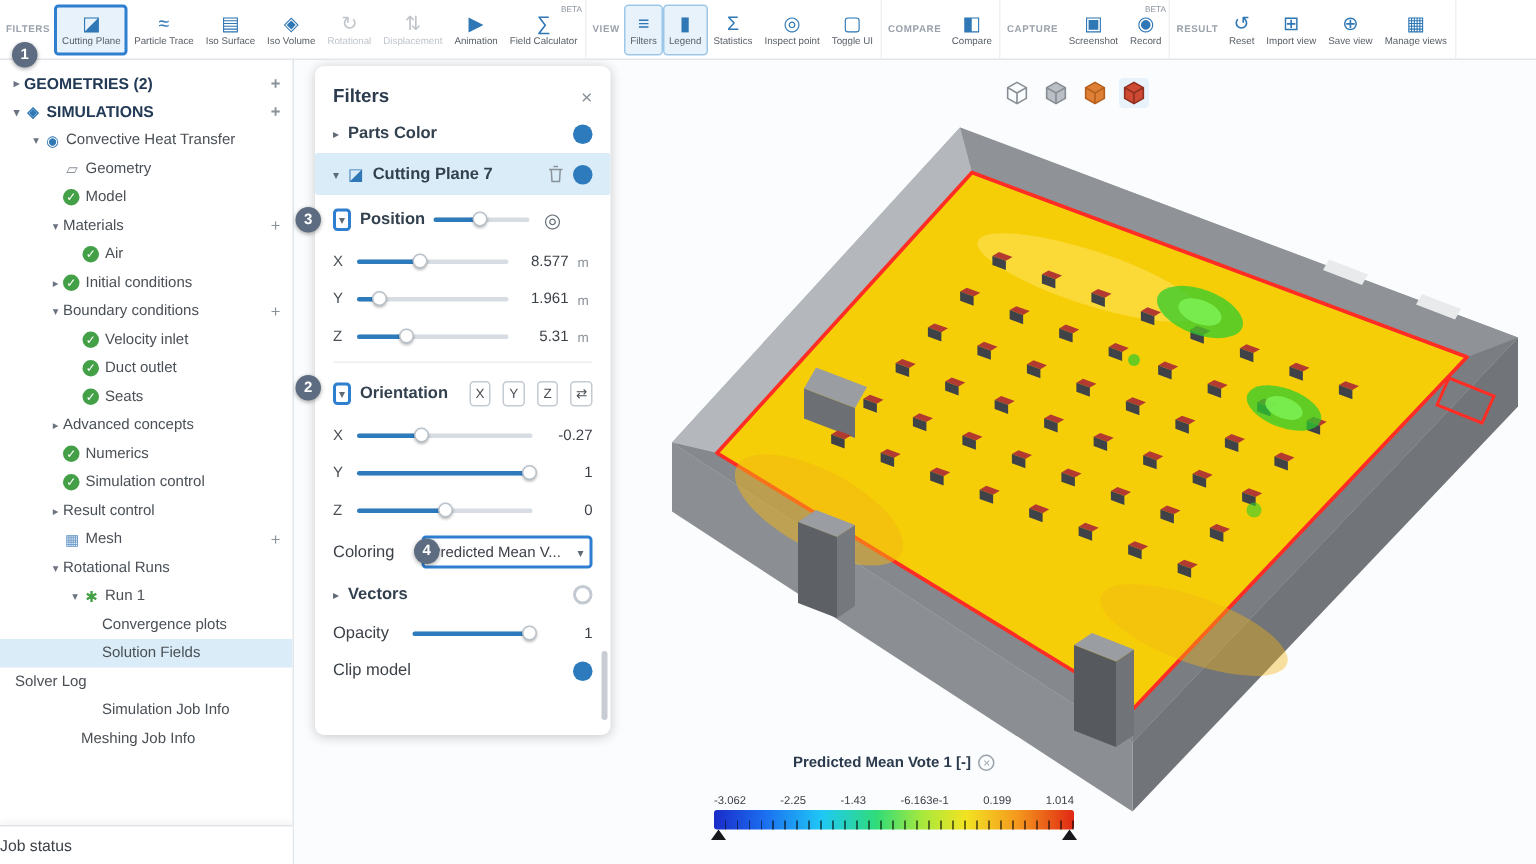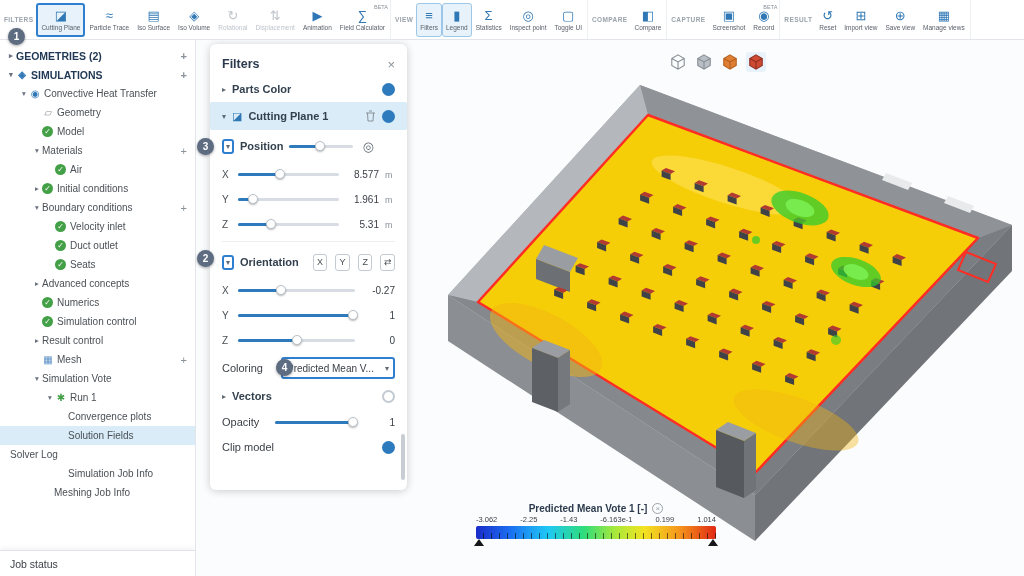--- a/index.html
+++ b/index.html
@@ -23,32 +23,32 @@
   .sidebar{position:absolute;left:0;top:40px;width:196px;height:536px;background:#fff;border-right:1px solid #e2e6ea;z-index:5;overflow:hidden}
   .tree{padding-top:6px}
   .trow{display:flex;align-items:center;height:19px;font-size:10px;color:#4a5056;cursor:pointer;white-space:nowrap;overflow:hidden}
   .trow.group{font-weight:bold;color:#223a55;font-size:10.5px}
   .trow.selected{background:#d9ecf7}
   .chev{width:10px;flex:0 0 10px;font-size:7.5px;color:#6b7280;text-align:center}
   .check{width:11px;height:11px;flex:0 0 11px;border-radius:50%;background:#43A047;color:#fff;font-size:8px;line-height:11px;text-align:center;margin-right:4px}
   .ticon-tree{width:12px;flex:0 0 12px;font-size:10px;margin-right:3px;text-align:center}
   .tlabel-tree{overflow:hidden;text-overflow:ellipsis}
   .tplus{margin-left:auto;margin-right:8px;color:#8a929a;font-size:11px}
-  .jobstatus{position:absolute;left:0;bottom:0;width:196px;height:26px;background:#fff;border-top:1px solid #dfe3e7;display:flex;align-items:center;padding-left:10px;font-size:10.5px;color:#3c4148;box-shadow:0 -2px 5px rgba(0,0,0,.05)}
+  .jobstatus{position:absolute;left:0;bottom:0;width:196px;height:26px;background:#fff;border-top:1px solid #dfe3e7;display:flex;align-items:center;padding-left:0;font-size:10.5px;color:#3c4148;box-shadow:0 -2px 5px rgba(0,0,0,.05)}
 
   
   .viewport{position:absolute;left:196px;top:40px;width:828px;height:536px;background:#fbfcfd;z-index:1}
   .viewport svg.scene{position:absolute;left:0;top:0}
   .viewcubes{position:absolute;left:472px;top:12px;display:flex;gap:6px;z-index:6}
   .vc{width:20px;height:20px;display:flex;align-items:center;justify-content:center;border-radius:3px;cursor:pointer}
   .vc.active{background:#e7f2fb}
 
   
   .legend{position:absolute;left:280px;top:463px;width:240px;z-index:6}
-  .legend-title-row{display:flex;align-items:center;justify-content:center;gap:5px;margin-bottom:1px}
+  .legend-title-row{display:flex;align-items:center;justify-content:center;gap:5px;margin-bottom:15px}
   .legend-title{font-size:10px;font-weight:bold;color:#2b3a4d}
   .legend-close{width:11px;height:11px;border:1px solid #9aa2ab;border-radius:50%;color:#9aa2ab;font-size:8px;line-height:9px;text-align:center;cursor:pointer}
   .legend-ticks{display:flex;justify-content:space-between;font-size:7.5px;color:#3c4148;margin-bottom:2px}
   .legend-bar{height:13px;border-radius:2px;position:relative;background:linear-gradient(90deg,#1a2bc8 0%,#1b6ef0 14%,#1fc8f5 30%,#2fdc7a 45%,#a8e93c 58%,#f2e322 70%,#f59a1d 84%,#e02814 100%)}
   .legend-bar::after{content:"";position:absolute;left:0;right:0;bottom:0;top:55%;background:repeating-linear-gradient(90deg,transparent 0,transparent 7px,rgba(0,0,0,.55) 7px,rgba(0,0,0,.55) 8px)}
   .tri{position:absolute;bottom:-7px;width:0;height:0;border-left:5px solid transparent;border-right:5px solid transparent;border-bottom:7px solid #15171a}
   .tri.left{left:-2px}.tri.right{right:-2px}
 
   
   .panel{position:absolute;left:210px;top:44px;width:197px;height:446px;background:#fff;border-radius:6px;box-shadow:0 1px 8px rgba(0,0,0,.20);z-index:20;padding:8px 12px 0 12px;overflow:hidden}
@@ -282,21 +282,21 @@
           <span class="tlabel-tree">Result control</span>
         </div>
         <div class="trow" style="padding-left: 32px;">
           <span class="chev"></span>
           <span class="ticon-tree" style="color: rgb(91, 143, 196);">▦</span>
           <span class="tlabel-tree">Mesh</span>
           <span class="tplus">+</span>
         </div>
         <div class="trow" style="padding-left: 32px;">
           <span class="chev">▾</span>
-          <span class="tlabel-tree">Simulation Vote</span>
+          <span class="tlabel-tree">Rotational Runs</span>
         </div>
         <div class="trow" style="padding-left: 45px;">
           <span class="chev">▾</span>
           <span class="ticon-tree" style="color: rgb(67, 160, 71);">✱</span>
           <span class="tlabel-tree">Run 1</span>
         </div>
         <div class="trow" style="padding-left: 58px;">
           <span class="chev"></span>
           <span class="tlabel-tree">Convergence plots</span>
         </div>
@@ -525,21 +525,21 @@
     <div class="prow sec">
       <span class="pchev">▸</span>
       <span class="sec-label">Parts Color</span>
       <span class="spacer"></span>
       <span class="toggle-dot on"></span>
     </div>
 
     <div class="prow sec cutting">
       <span class="pchev">▾</span>
       <span class="cp-icon">◪</span>
-      <span class="sec-label">Cutting Plane 1</span>
+      <span class="sec-label">Cutting Plane 7</span>
       <span class="spacer"></span>
       <span class="trash">
         <svg width="11" height="12" viewBox="0 0 11 12">
             <path d="M1 3h9M4 1h3M2.5 3l.5 8h5l.5-8" fill="none" stroke="#8a929a" stroke-width="1"></path>
           </svg>
       </span>
       <span class="toggle-dot on"></span>
     </div>
 
     <div class="prow head">

